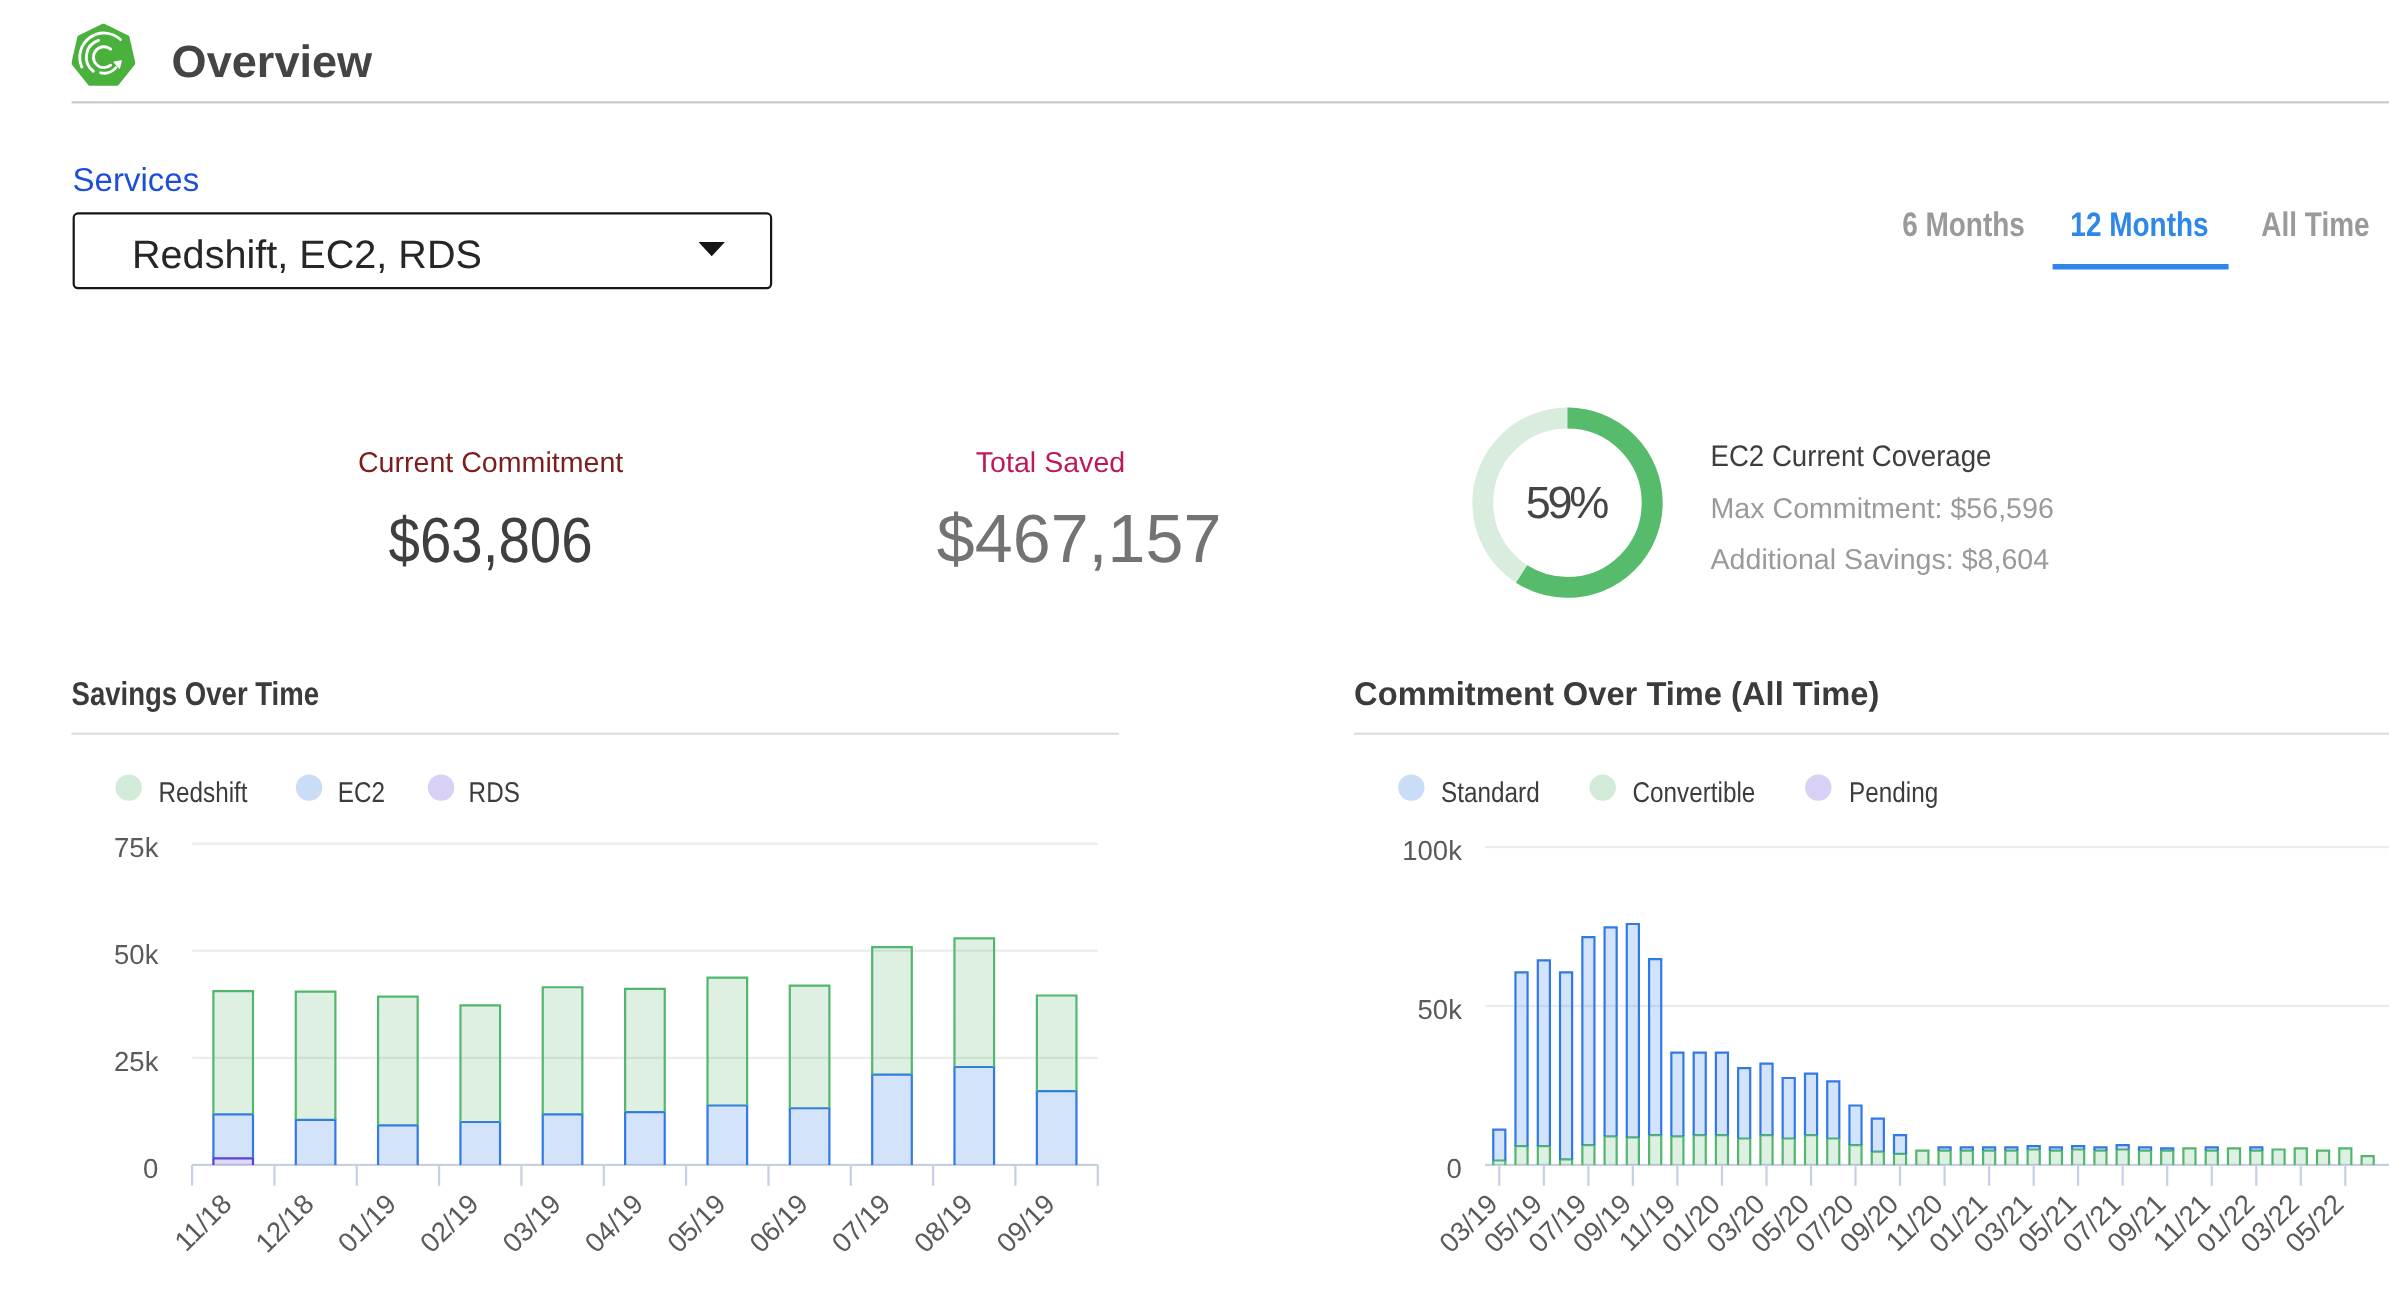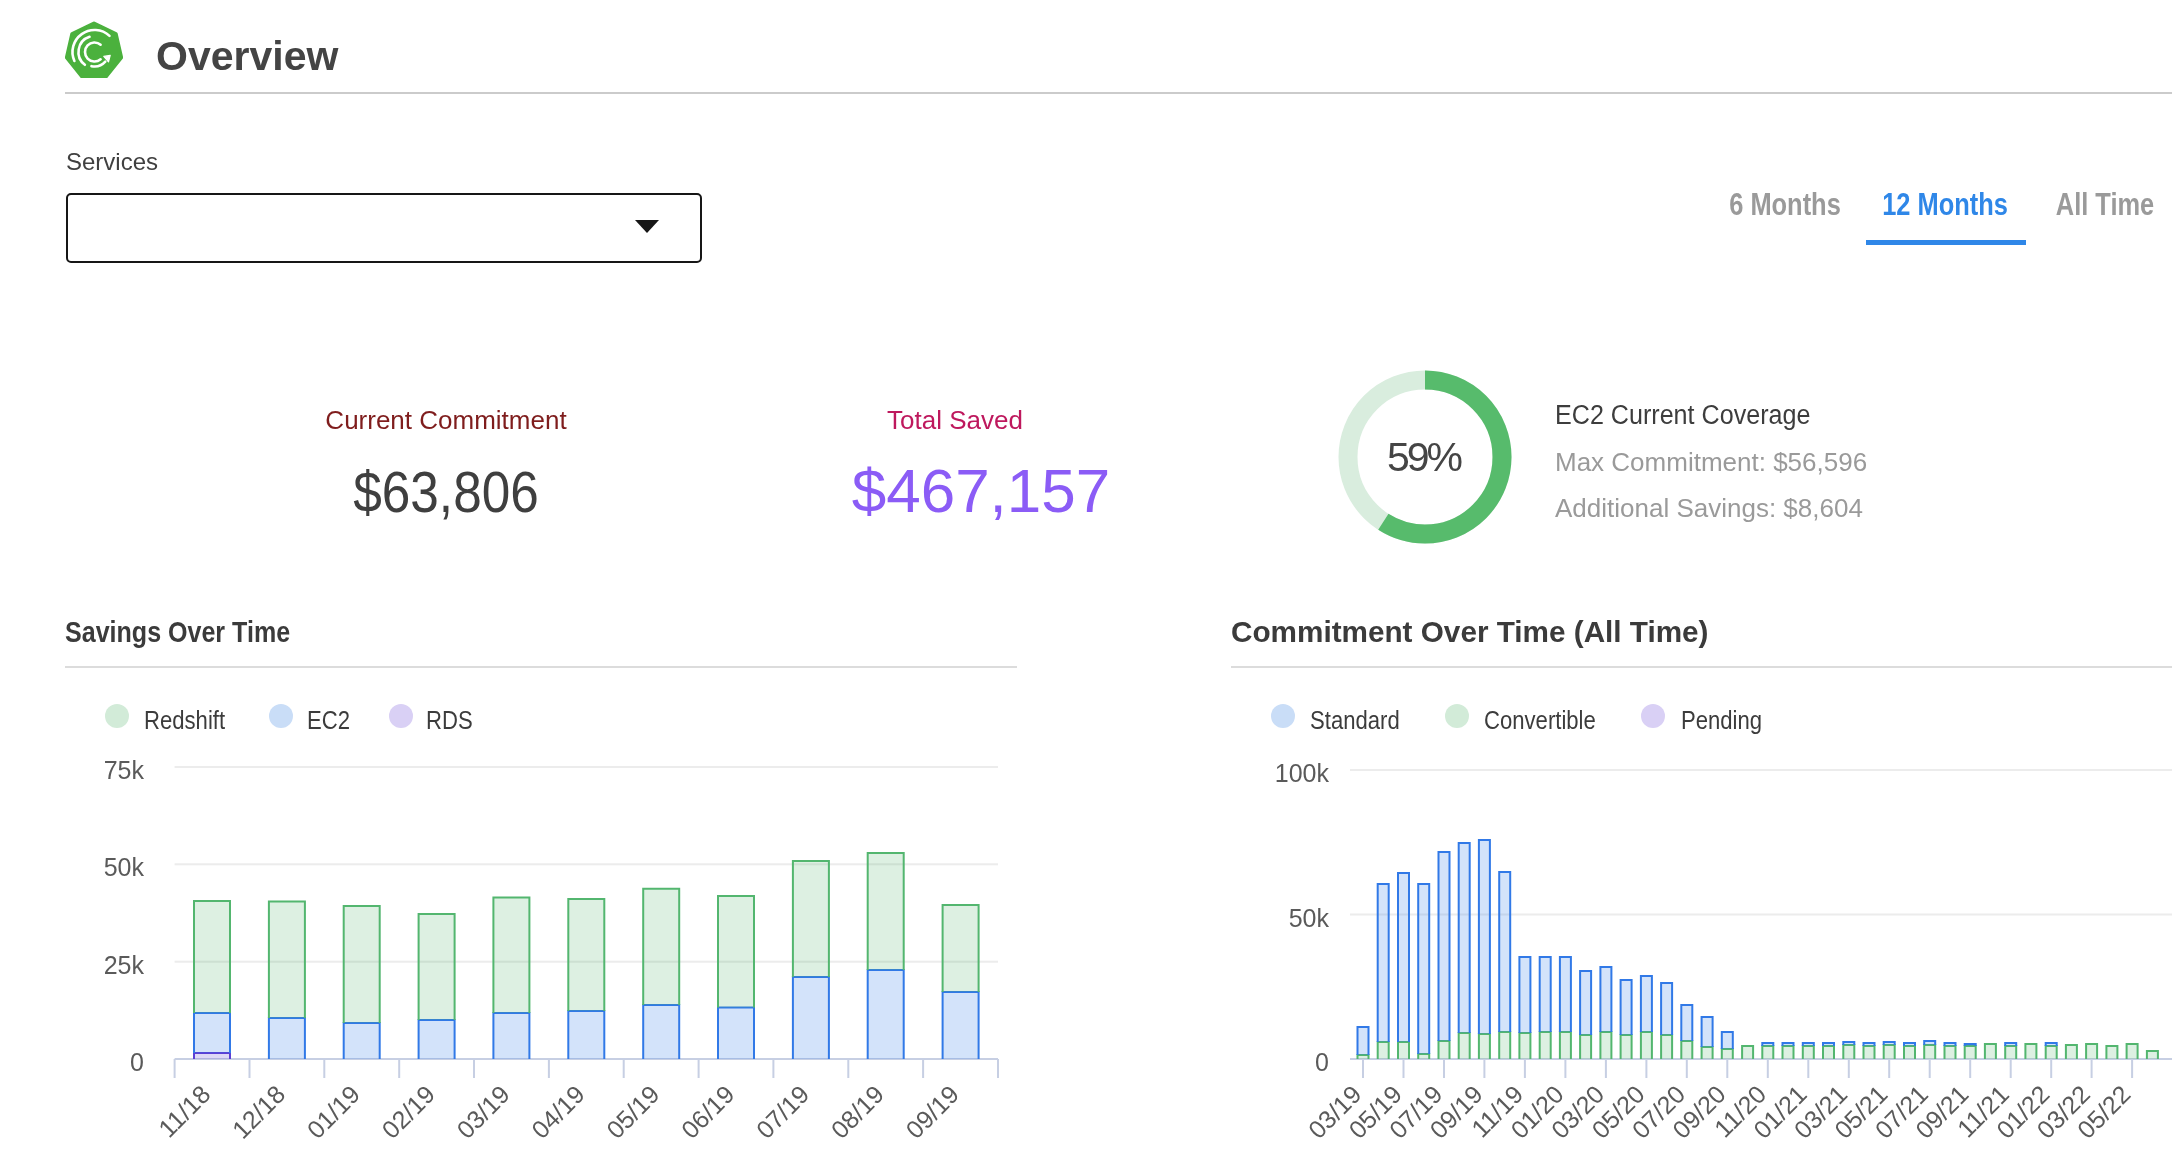--- a/index.html
+++ b/index.html
@@ -15,33 +15,34 @@
 <path d="M35.61,24.72 A9.5,9.5 0 1 0 35.61,39.28"></path>
 <path d="M24.56,16.78 A16,16 0 0 0 19.87,44.78"></path>
 <path d="M44.50,15.91 A22,22 0 0 0 9.40,40.95"></path>
 <path d="M26.49,46.18 A14.5,14.5 0 0 0 40.28,41.70"></path>
 </g>
 <path d="M45.2,35.4 L38.8,36.4 L43.5,41.9 Z" fill="#ffffff" stroke="#ffffff" stroke-width="1.2" stroke-linejoin="round"></path>
 </svg>
 <div class="abs" style="left:131px;top:33px;font-size:41px;font-weight:bold;color:#444444;">Overview</div>
 <div class="abs" style="left:40px;top:92px;width:2118px;height:2px;background:#cbcbcb;"></div>
 
-<div class="abs" style="left:41px;top:148px;font-size:24px;color:#404040;">Services</div>
+<div class="abs" style="left:41px;top:148px;font-size:30px;color:#1d4ed8;">Services</div>
 <div class="abs" style="left:41px;top:193px;width:636px;height:70px;border:2px solid #161616;border-radius:5px;"></div>
+<div class="abs" style="left:95px;top:211px;font-size:36px;color:#262626;">Redshift, EC2, RDS</div>
 <div class="abs" style="left:610px;top:220px;width:0;height:0;border-left:12px solid transparent;border-right:12px solid transparent;border-top:13px solid #161616;"></div>
 
 <div class="abs" style="left:1760px;top:187px;font-size:31px;font-weight:bold;color:#9a9a9a;transform:translateX(-50%) scaleX(0.82);">6 Months</div>
 <div class="abs" style="left:1920px;top:187px;font-size:31px;font-weight:bold;color:#2f87e8;transform:translateX(-50%) scaleX(0.82);">12 Months</div>
 <div class="abs" style="left:2080px;top:187px;font-size:31px;font-weight:bold;color:#9a9a9a;transform:translateX(-50%) scaleX(0.82);">All Time</div>
 <div class="abs" style="left:1841px;top:240px;width:160px;height:5px;background:#2f87e8;"></div>
 
 <div class="abs" style="left:421px;top:405px;font-size:26px;color:#7f1d1d;transform:translateX(-50%);">Current Commitment</div>
 <div class="abs" style="left:421px;top:458px;font-size:58px;color:#3f3f3f;transform:translateX(-50%) scaleX(0.885);">$63,806</div>
 <div class="abs" style="left:930px;top:405px;font-size:26px;color:#be185d;transform:translateX(-50%);">Total Saved</div>
-<div class="abs" style="left:956px;top:455px;font-size:62px;color:#8b5cf6;transform:translateX(-50%);">$467,157</div>
+<div class="abs" style="left:956px;top:455px;font-size:62px;color:#737373;transform:translateX(-50%);">$467,157</div>
 
 <svg width="174" height="174" viewBox="0 0 174 174" style="position:absolute;left:1313px;top:370px;">
       <circle cx="87" cy="87" r="77" fill="none" stroke="#d9edde" stroke-width="19"></circle>
       <circle cx="87" cy="87" r="77" fill="none" stroke="#57bb6c" stroke-width="19" stroke-dasharray="285.45 483.81" transform="rotate(-90 87 87)"></circle>
       <text x="87" y="101" font-size="41" fill="#454545" text-anchor="middle" font-family="Liberation Sans, sans-serif" textLength="76">59%</text>
     </svg>
 <div class="abs" style="left:1530px;top:400px;font-size:27px;color:#3d3d3d;transform:scaleX(0.93);transform-origin:0 0;">EC2 Current Coverage</div>
 <div class="abs" style="left:1530px;top:447px;font-size:26px;color:#9a9a9a;">Max Commitment: $56,596</div>
 <div class="abs" style="left:1530px;top:493px;font-size:26px;color:#9a9a9a;">Additional Savings: $8,604</div>
 

